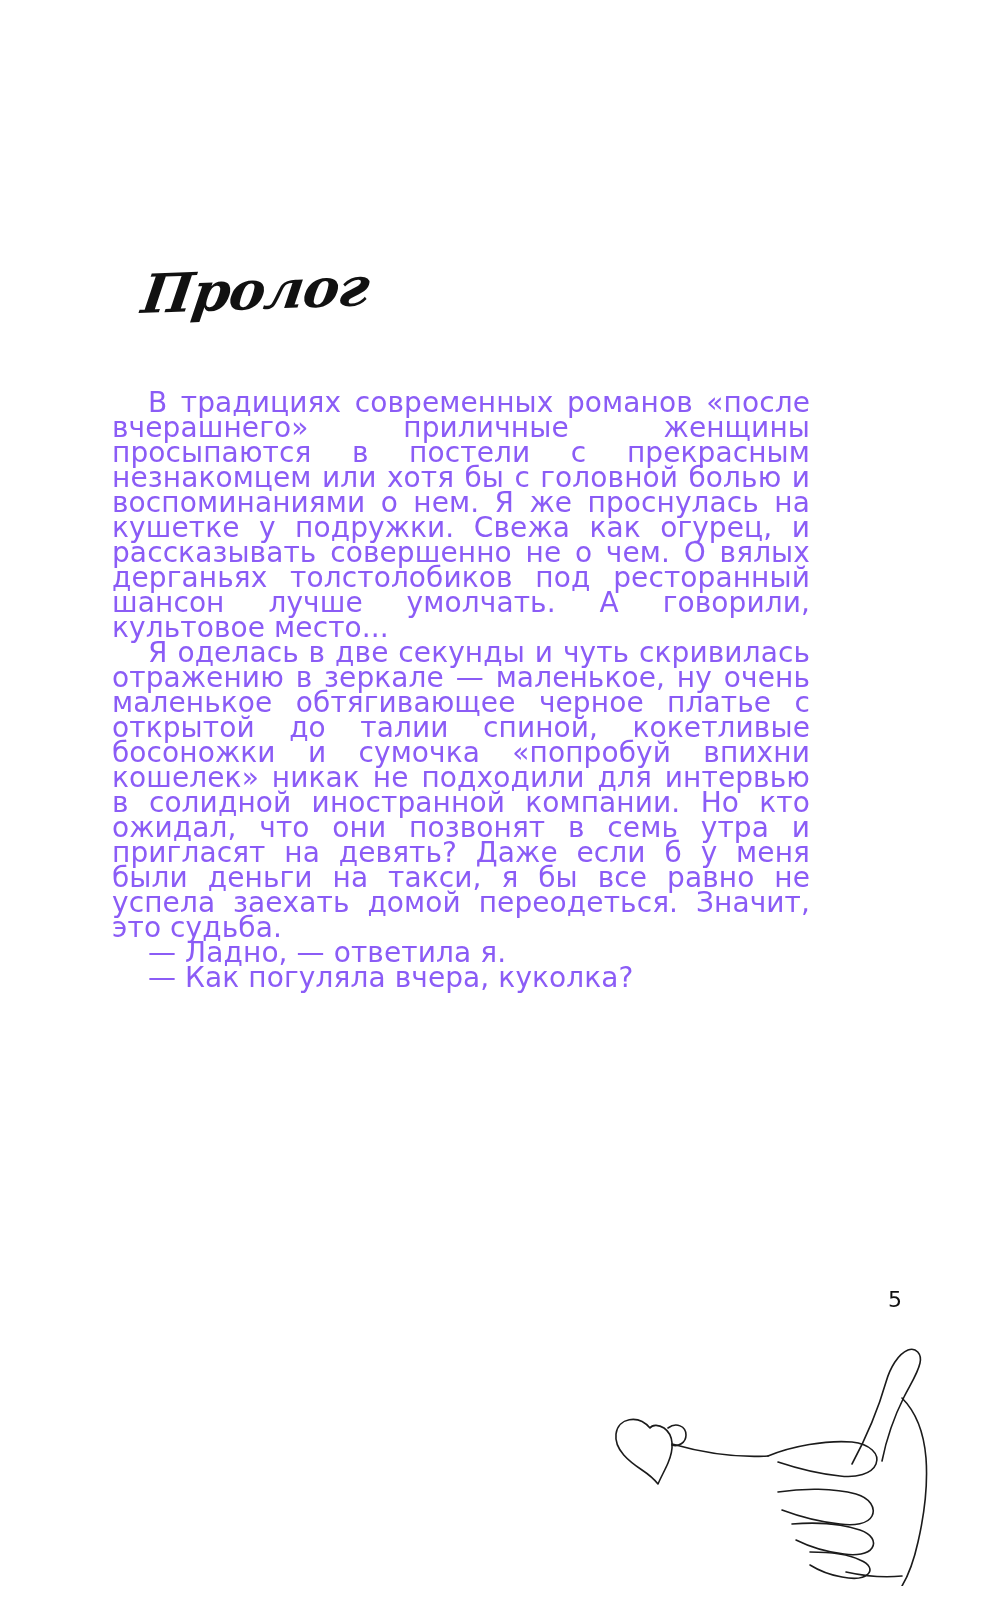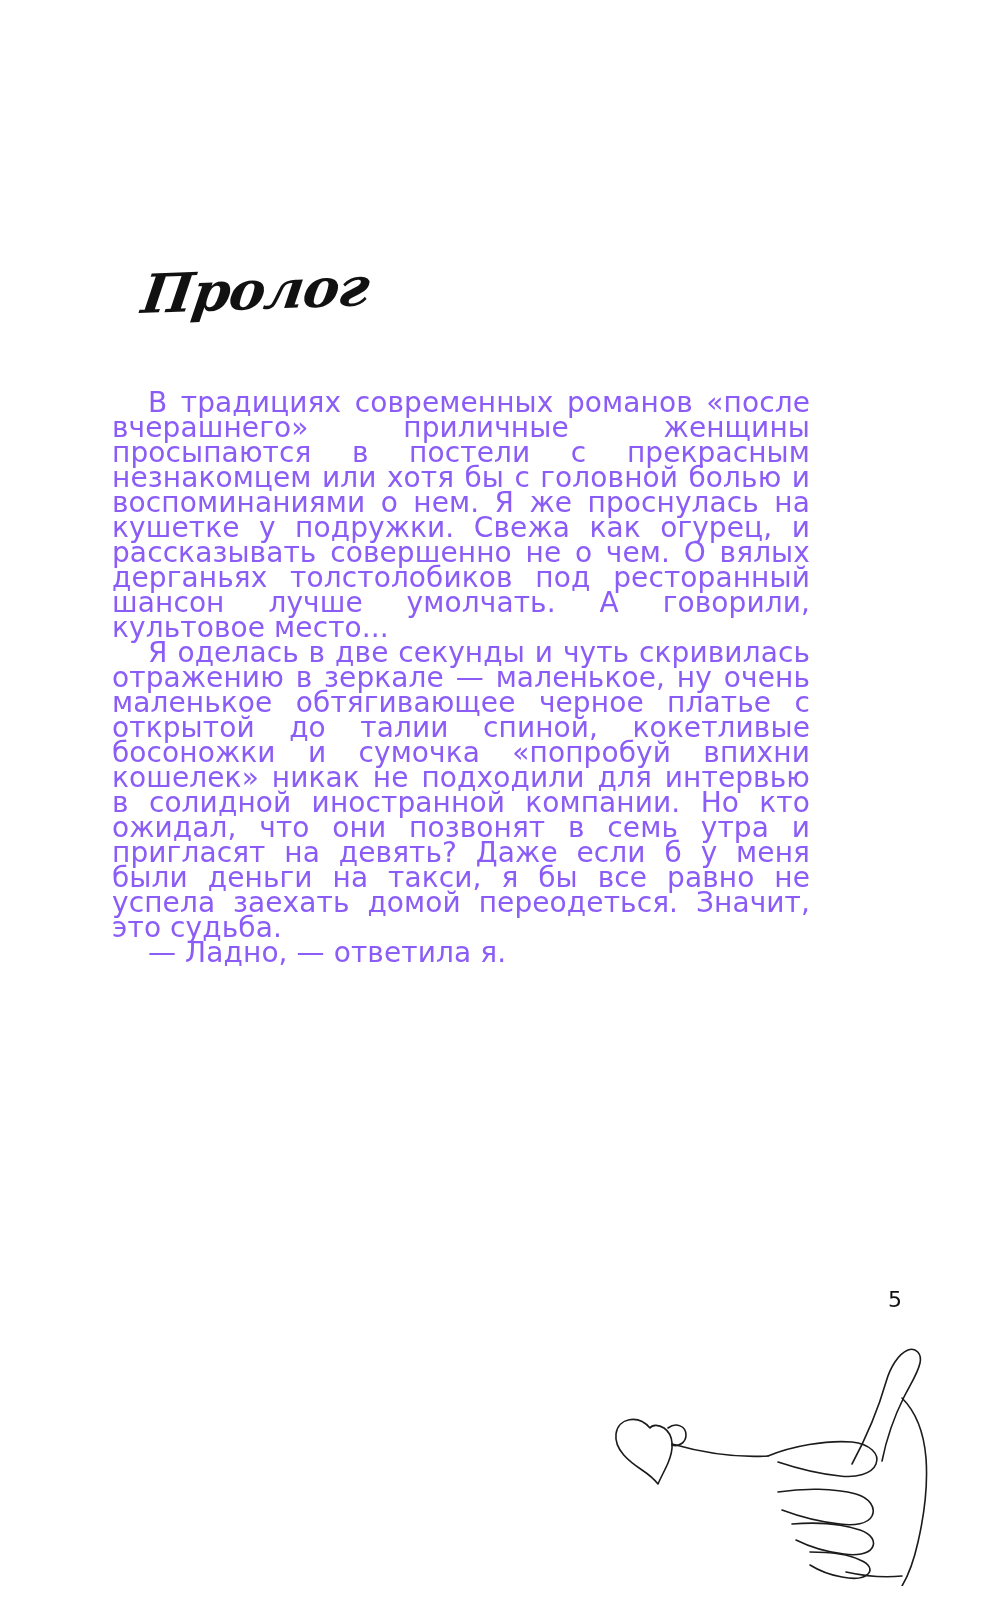--- a/index.html
+++ b/index.html
@@ -83,20 +83,21 @@
 <body>
 
 <div class="page">
 
   <div class="chapter-title">Пролог</div>
 
   <div class="body-text">
     <p>В традициях современных романов «после вчерашнего» приличные женщины просыпаются в постели с прекрасным незнакомцем или хотя бы с головной болью и воспоминаниями о нем. Я же проснулась на кушетке у подружки. Свежа как огурец, и рассказывать совершенно не о чем. О вялых дерганьях толстолобиков под ресторанный шансон лучше умолчать. А говорили, культовое место...</p>
     <p>Я оделась в две секунды и чуть скривилась отражению в зеркале — маленькое, ну очень маленькое обтягивающее черное платье с открытой до талии спиной, кокетливые босоножки и сумочка «попробуй впихни кошелек» никак не подходили для интервью в солидной иностранной компании. Но кто ожидал, что они позвонят в семь утра и пригласят на девять? Даже если б у меня были деньги на такси, я бы все равно не успела заехать домой переодеться. Значит, это судьба.</p>
     <p class="dash">— Ладно, — ответила я.</p>
+    <p class="dash">— Как погуляла вчера, куколка?</p>
   </div>
 
   <div class="page-number">5</div>
 
   <div class="corner-art">
     <svg viewBox="0 0 360 260" xmlns="http://www.w3.org/2000/svg" fill="none" stroke="#1b1b1b" stroke-width="1.6" stroke-linecap="round" stroke-linejoin="round">
 
       <path d="M48 102 c-12 -14 -32 -10 -34 6 c-2 16 14 28 26 36 c6 4 12 9 16 14
                c3 -7 7 -14 10 -21 c6 -14 6 -28 -4 -35 c-6 -4 -12 -3 -14 0"></path>
 

